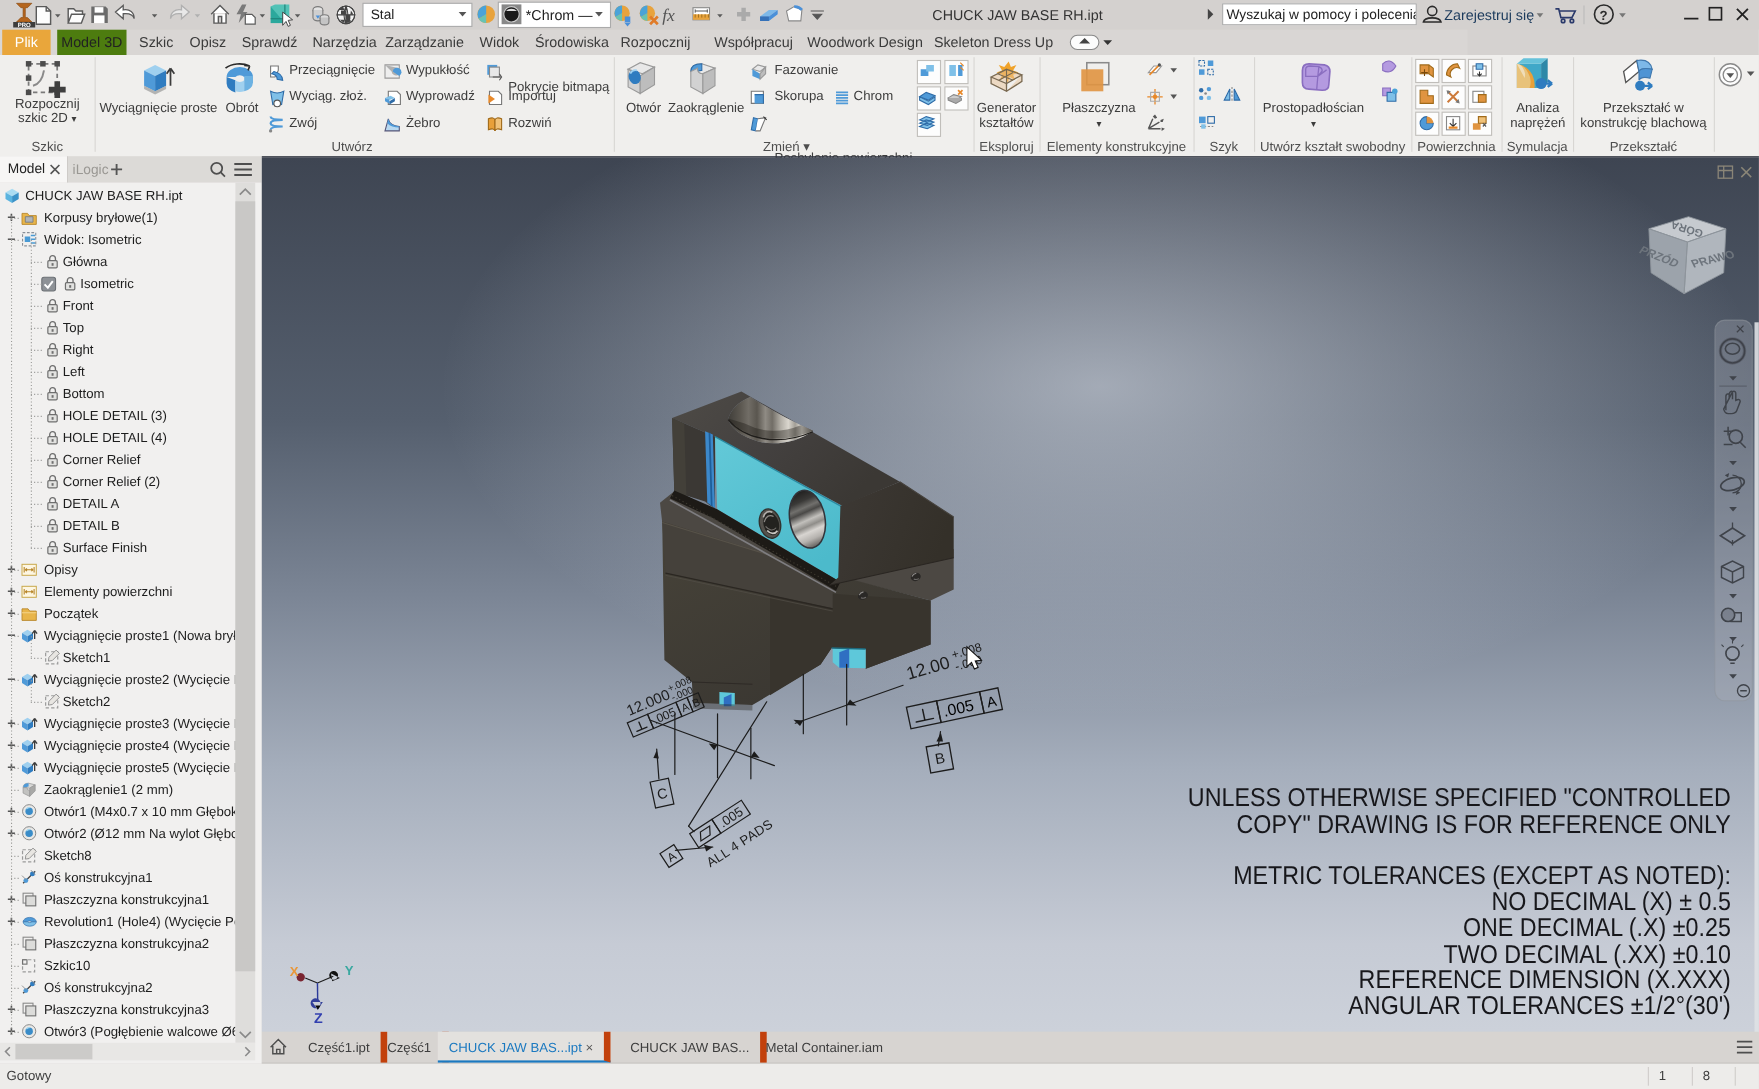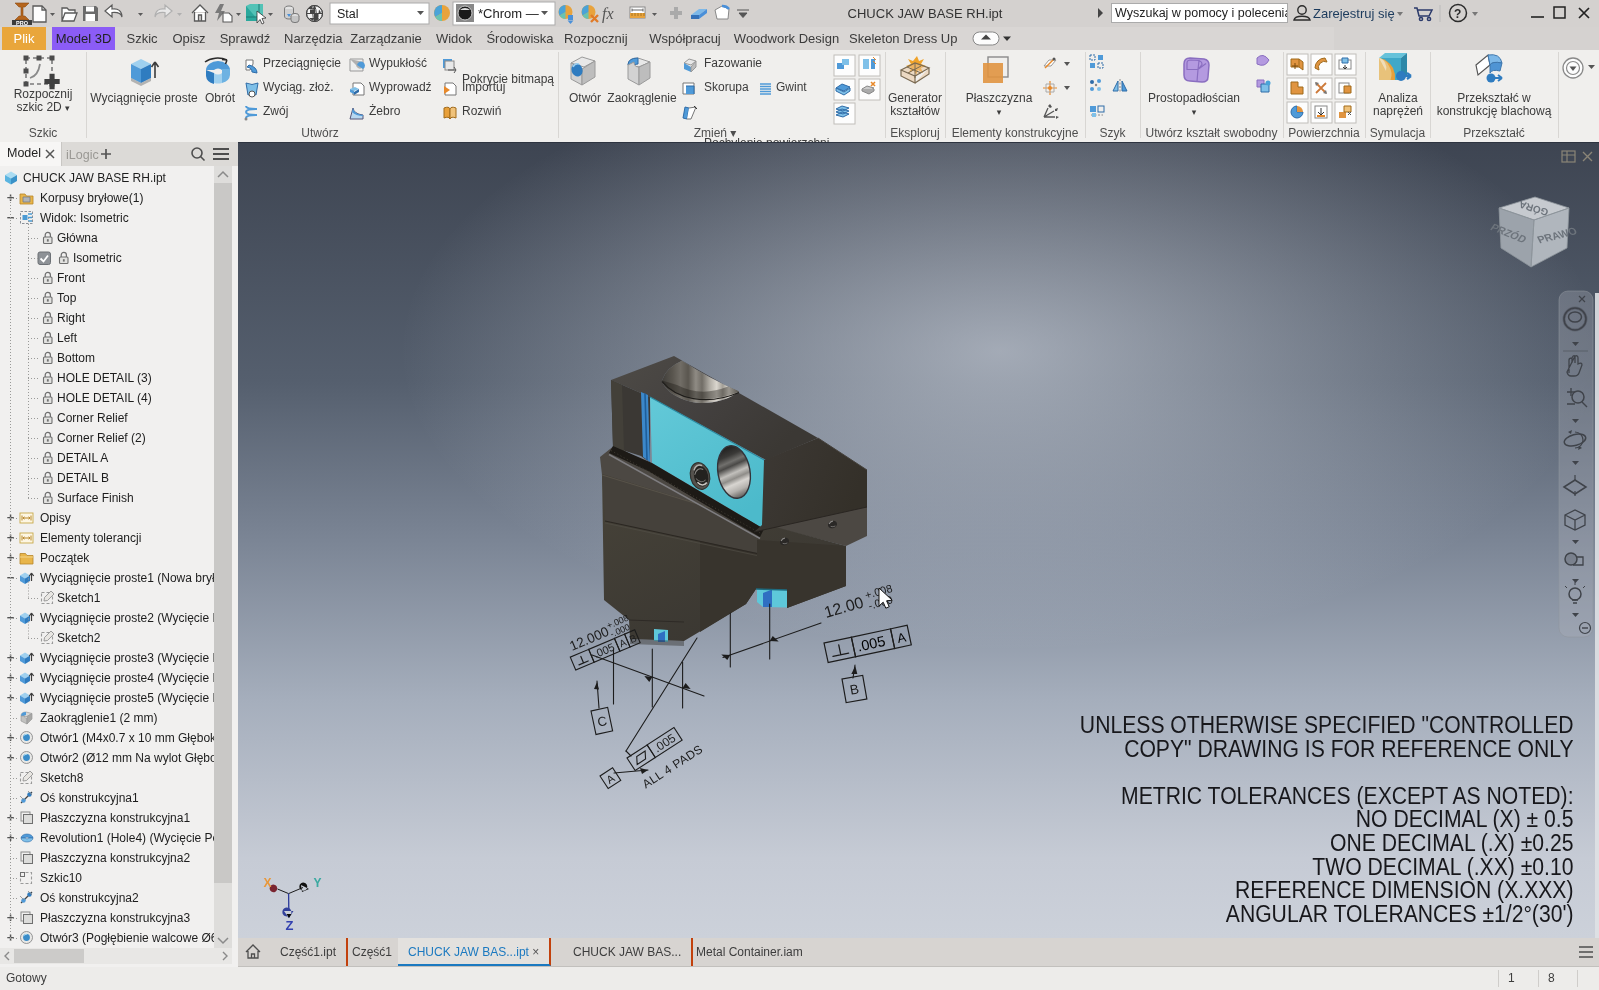--- a/index.html
+++ b/index.html
@@ -4,39 +4,39 @@
 <style>
 * { margin:0; padding:0; box-sizing:border-box; }
 html,body { width:1599px; height:990px; overflow:hidden; font-family:"Liberation Sans",sans-serif; }
 #app { width:1599px; height:990px; position:relative; background:#d5d2d0; }
 #titlebar { position:absolute; left:0; top:0; width:1599px; height:27px; background:#d4d1cf; }
 #title { position:absolute; left:800px; top:6px; width:250px; text-align:center; font-size:13px; color:#333; }
 #searchbox { position:absolute; left:1111px; top:3px; width:177px; height:20px; background:#fff; border:1px solid #ababab; font-size:12.5px; color:#222; padding:2px 3px; white-space:nowrap; overflow:hidden; }
 #tabrow { position:absolute; left:0; top:27px; width:1334px; height:23px; background:#d9d6d4; }
 .rtab { position:absolute; top:0; height:23px; line-height:23px; text-align:center; font-size:13px; color:#3b3b3b; white-space:nowrap; }
 .rtab.plik { background:#e9a63b; color:#fff; }
-.rtab.active { background:#8b5cf6; color:#222; }
+.rtab.active { background:#4d7c0f; color:#222; }
 #ribbon { position:absolute; left:0; top:50px; width:1599px; height:92px; background:#f0efed; }
 .rsep { position:absolute; top:2px; height:86px; width:1px; background:#d8d6d3; }
 .rlabel { position:absolute; top:76px; height:14px; line-height:14px; text-align:center; font-size:12px; color:#4e4e4e; white-space:nowrap; }
 .rbig { position:absolute; text-align:center; font-size:12px; color:#3c3c3c; line-height:13px; }
 .rsmall { position:absolute; font-size:12px; color:#3c3c3c; white-space:nowrap; }
 #panel { position:absolute; left:0; top:142px; width:238px; height:825px; background:#f1f0ef; }
 #paneltabs { position:absolute; left:0; top:0; width:238px; height:24px; background:#dcdad7; }
 #tree { position:absolute; left:0; top:24px; width:214px; height:782px; overflow:hidden; font-size:12px; color:#1d1d1d; }
 .trow { position:absolute; left:0; width:221px; height:20px; line-height:20px; white-space:nowrap; }
 .trow .tx { position:absolute; top:0; }
 .exp { position:absolute; top:3px; width:13px; height:13px; font-size:13px; line-height:13px; color:#555; text-align:center; font-weight:bold; }
 #viewport { position:absolute; left:238px; top:142px; width:1361px; height:796px; border-top:1px solid #2e3440;
   background:radial-gradient(600px 300px at 762px 208px, rgba(230,235,244,0.55), rgba(230,235,244,0) 100%),
              linear-gradient(to bottom, #3e4552 0%, #555f6e 30%, #7b8595 50%, #a5aebc 70%, #c6cbd5 90%, #ccd1da 100%);
 }
 #bigtext { position:absolute; right:25px; top:571px; text-align:right; font-size:23.5px; color:#17171b; line-height:23.6px; transform:scaleX(0.90); transform-origin:top right; }
 #doctabs { position:absolute; left:238px; top:938px; width:1361px; height:29px; background:#d7d4d1; border-bottom:1px solid #c2c0bd; }
-.dtab { position:absolute; top:0; height:28px; line-height:28px; font-size:12px; color:#3d3d3d; padding:0 10px; border-right:2px solid #c2410c; }
+.dtab { position:absolute; top:0; height:28px; line-height:28px; font-size:12px; color:#3d3d3d; padding:0 10px; border-right:6px solid #c2410c; }
 .dtab.active { background:#e3e1de; color:#1b79c0; border-bottom:2px solid #1b79c0; }
 #statusbar { position:absolute; left:0; top:967px; width:1599px; height:23px; background:#edecea; font-size:12px; color:#3d3d3d; }
 .sdiv { position:absolute; top:3px; height:17px; width:1px; background:#cfcdca; }
 </style>
 </head>
 <body>
 <div id="app">
   <div id="titlebar">
     <svg width="760" height="27" style="position:absolute;left:0;top:0">
 
@@ -243,21 +243,21 @@
     <div class="rsmall" style="left:263px;top:54px;">Zwój</div>
     <div class="rsmall" style="left:369px;top:6px;">Wypukłość</div>
     <div class="rsmall" style="left:369px;top:30px;">Wyprowadź</div>
     <div class="rsmall" style="left:369px;top:54px;">Żebro</div>
     <div class="rsmall" style="left:462px;top:6px;margin-top:16px;">Pokrycie bitmapą</div>
     <div class="rsmall" style="left:462px;top:30px;">Importuj</div>
     <div class="rsmall" style="left:462px;top:54px;">Rozwiń</div>
 
     <div class="rsmall" style="left:704px;top:6px;">Fazowanie</div>
     <div class="rsmall" style="left:704px;top:30px;">Skorupa</div>
-    <div class="rsmall" style="left:776px;top:30px;">Gwint</div>
+    <div class="rsmall" style="left:776px;top:30px;">Chrom</div>
     <div class="rsmall" style="left:704px;top:54px;margin-top:32px;">Pochylenie powierzchni</div>
     <svg id="ribicons" width="1599" height="92" style="position:absolute;left:0;top:0">
         <g transform="translate(24,6)">
           <rect x="2" y="2" width="26" height="26" fill="none" stroke="#7a7a7a" stroke-width="1.6" stroke-dasharray="4 3"></rect>
           <rect x="-0.5" y="-0.5" width="5" height="5" fill="#4c4c4c"></rect>
           <rect x="25.5" y="-0.5" width="5" height="5" fill="#4c4c4c"></rect>
           <rect x="-0.5" y="25.5" width="5" height="5" fill="#4c4c4c"></rect>
           <rect x="25.5" y="25.5" width="5" height="5" fill="#4c4c4c"></rect>
           <rect x="12.5" y="-0.5" width="5" height="5" fill="#4c4c4c"></rect>
           <rect x="-0.5" y="12.5" width="5" height="5" fill="#4c4c4c"></rect>
@@ -725,21 +725,21 @@
           <svg width="16" height="16" style="position:absolute;left:19px;top:2px">
             <use href="#i-note"></use>
           </svg>
           <span class="tx" style="left:40px">Opisy</span>
         </div>
         <div class="trow" style="top:362px">
           <span class="exp" style="left:4px">+</span>
           <svg width="16" height="16" style="position:absolute;left:19px;top:2px">
             <use href="#i-note"></use>
           </svg>
-          <span class="tx" style="left:40px">Elementy tolerancji</span>
+          <span class="tx" style="left:40px">Elementy powierzchni</span>
         </div>
         <div class="trow" style="top:382px">
           <span class="exp" style="left:4px">+</span>
           <svg width="16" height="16" style="position:absolute;left:19px;top:2px">
             <use href="#i-folder"></use>
           </svg>
           <span class="tx" style="left:40px">Początek</span>
         </div>
         <div class="trow" style="top:402px">
           <span class="exp" style="left:4px">−</span>

